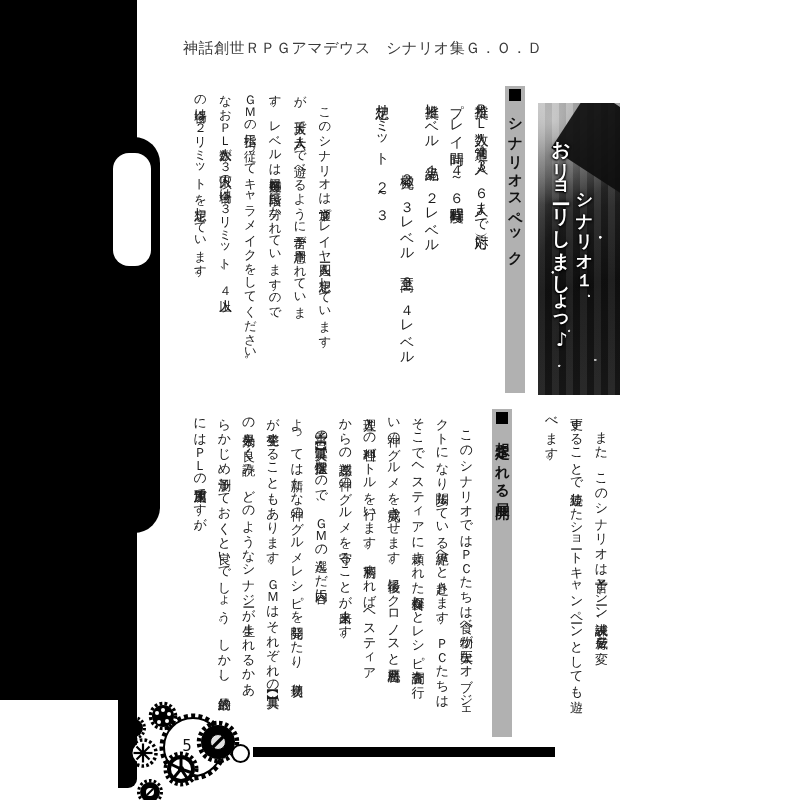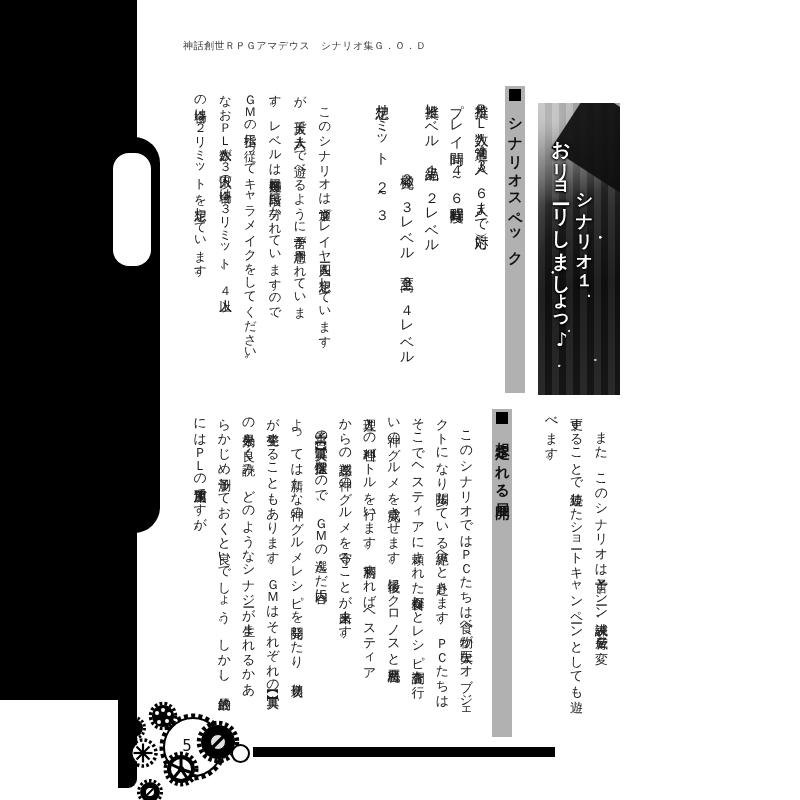--- a/index.html
+++ b/index.html
@@ -11,21 +11,21 @@
 
   
   .left-band{left:0;top:0;width:137px;height:700px;background:#000;}
   .left-strip{left:118px;top:696px;width:19px;height:92px;background:#000;border-radius:0 0 9px 0;}
   .left-tab{left:0;top:137px;width:160px;height:396px;background:#000;border-radius:0 26px 26px 0;}
   .tab-window{left:113px;top:153px;width:38px;height:113px;background:#fff;border-radius:16px;}
 
   
   .header-title{
     left:183px;top:39px;font-family:"DejaVu Serif","Liberation Serif",serif;
-    font-size:10px;letter-spacing:0.5px;color:#3c3c3c;white-space:pre;
+    font-size:15px;letter-spacing:0.5px;color:#3c3c3c;white-space:pre;
   }
 
   
   .banner{
     left:538px;top:103px;width:82px;height:292px;overflow:hidden;
     background:
       radial-gradient(circle at 18% 6%, rgba(255,255,255,0.5), rgba(255,255,255,0) 30%),
       linear-gradient(115deg, rgba(255,255,255,0.22) 0%, rgba(255,255,255,0) 34%),
       repeating-linear-gradient(90deg, rgba(255,255,255,0.05) 0 7px, rgba(0,0,0,0.28) 7px 14px),
       linear-gradient(170deg,#8e8e8e 0%,#4a4a4a 18%,#262626 38%,#141414 62%,#1f1f1f 100%);

